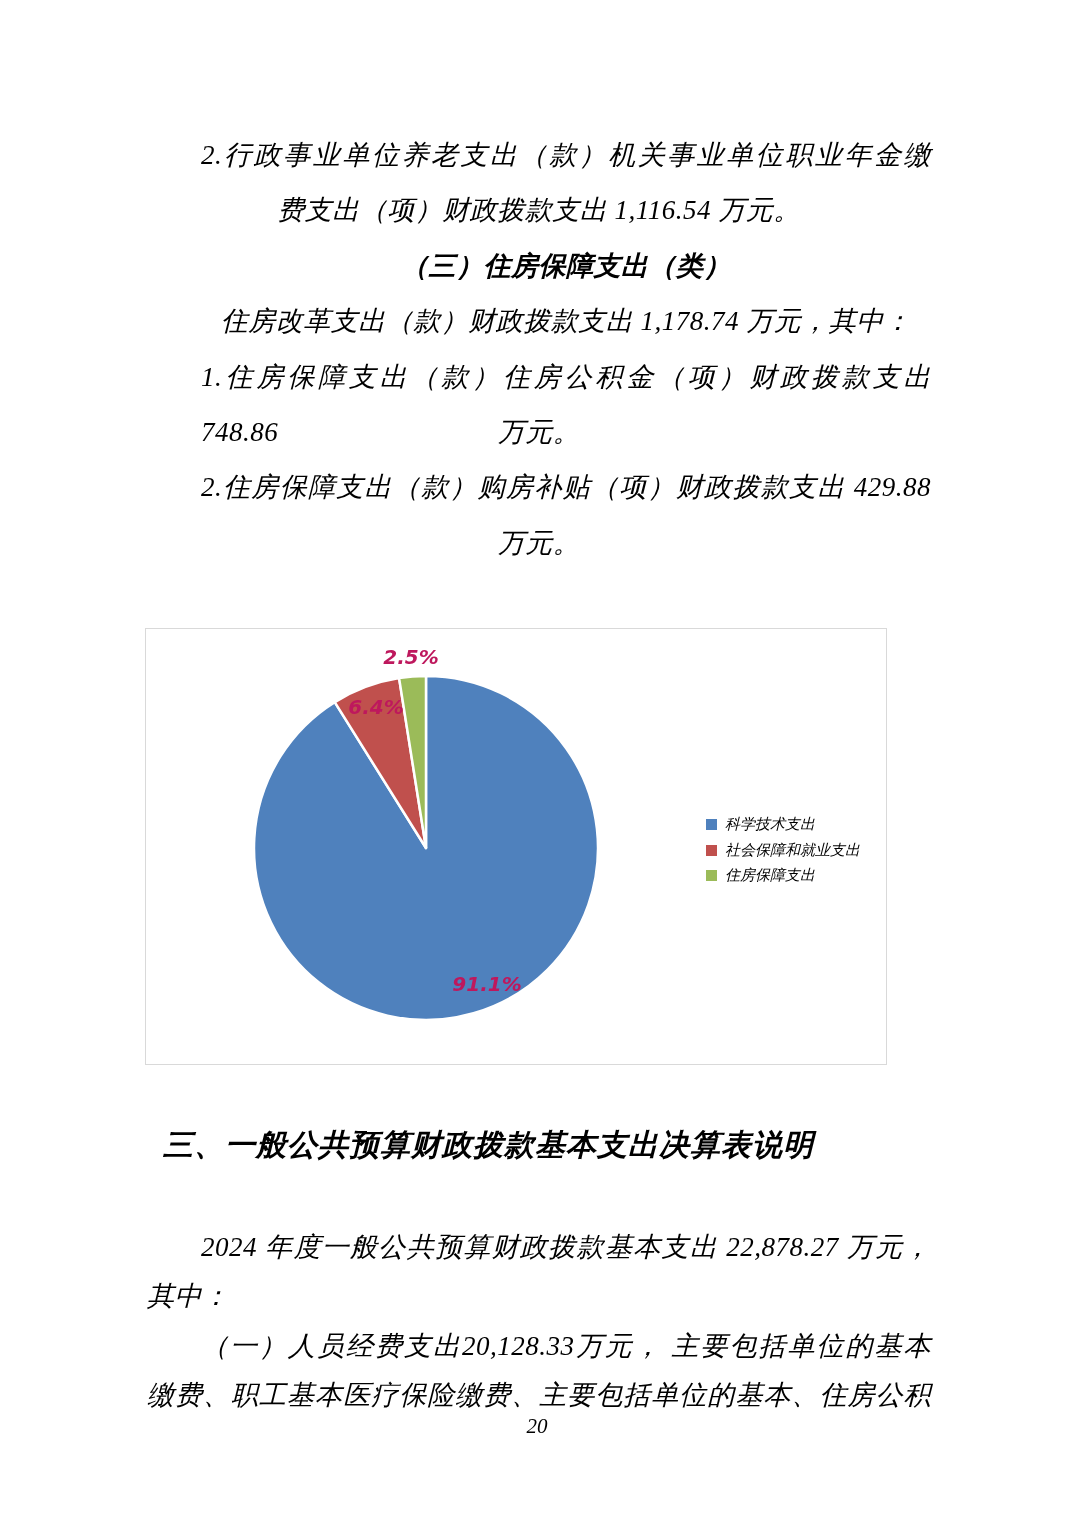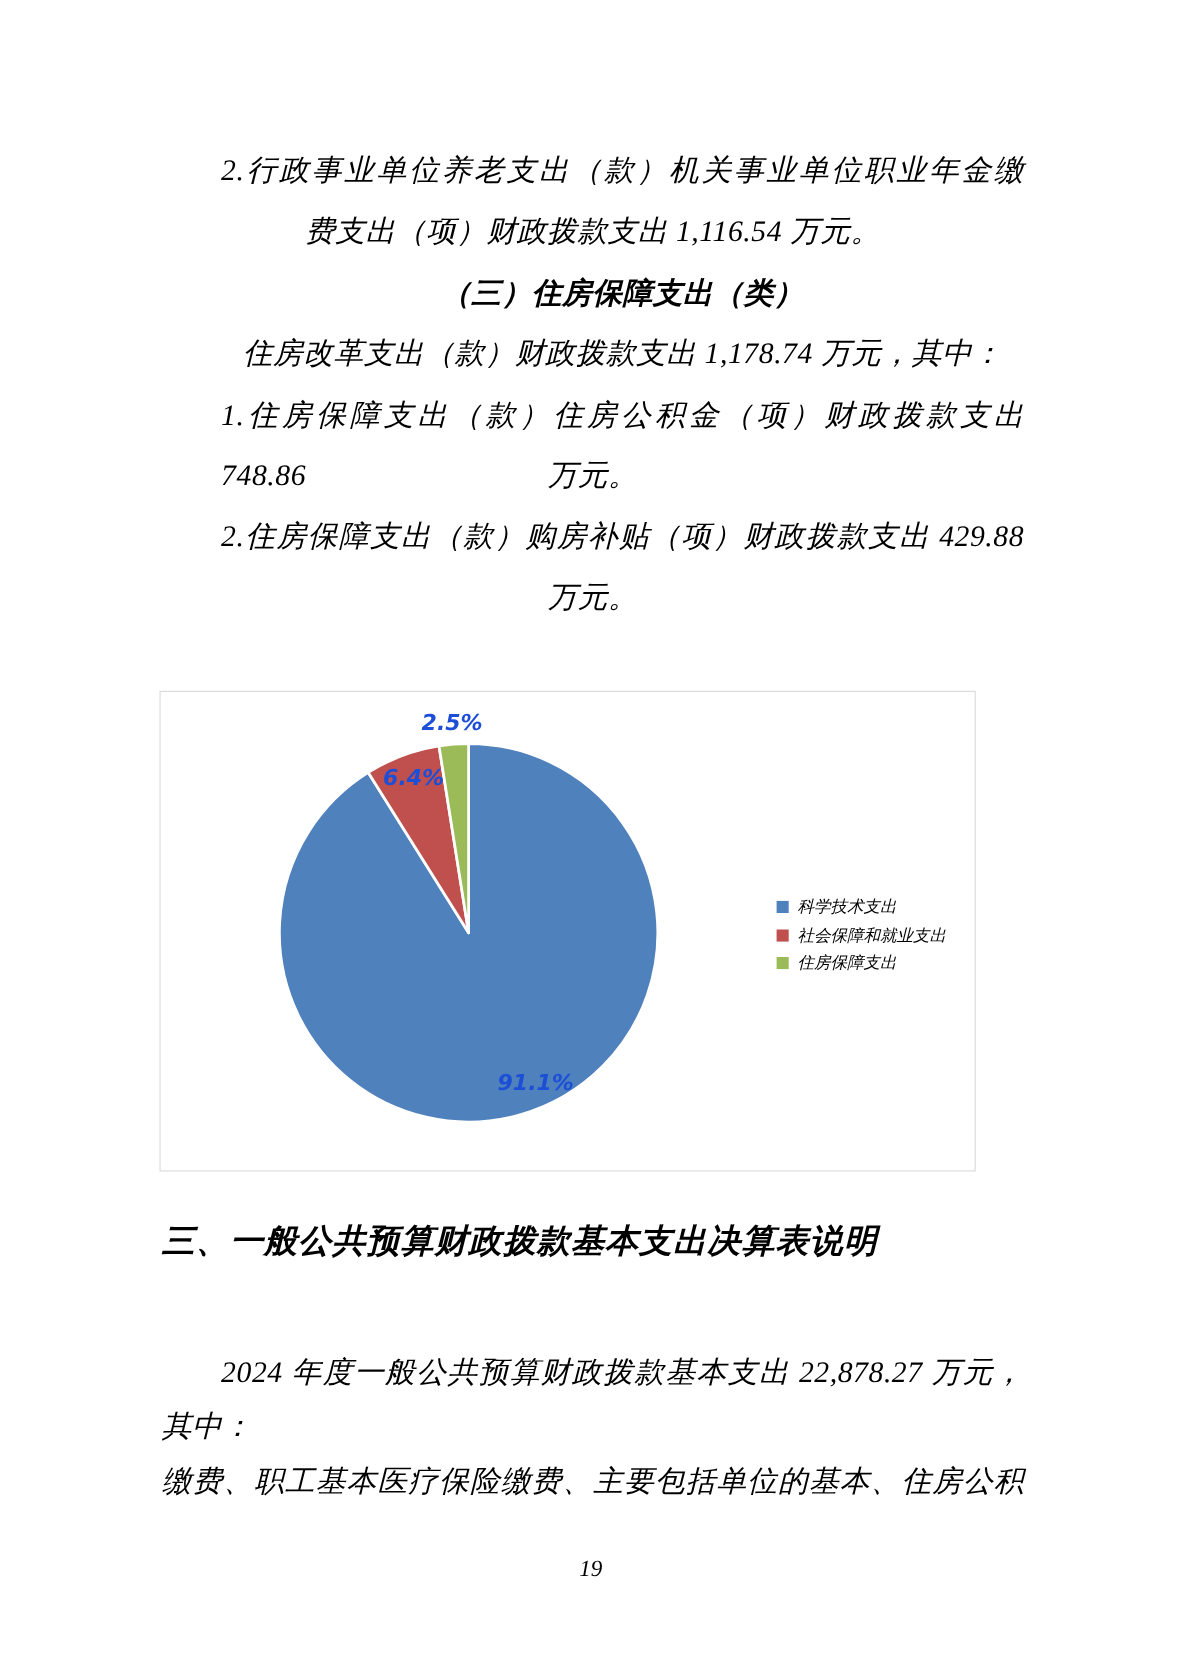--- a/index.html
+++ b/index.html
@@ -21,38 +21,38 @@
   }
   .top .tline { height:55.4px; line-height:55.4px;text-align:center; }
   .bottom .tline { height:49.3px; line-height:49.3px; }
   .tline.indent { padding-left:54px; }
   .tline.fill { text-align:justify; text-align-last:justify; }
   .tline.bold {
     font-family:"Liberation Sans","DejaVu Sans",sans-serif;
     font-weight:bold;
   }
   .main-heading {
-    position:absolute; left:147px; top:1104px; margin:0;
+    position:absolute; left:147px; top:1104px; margin:16px;
     font-family:"Liberation Sans","DejaVu Sans",sans-serif;
     font-size:30px; font-weight:bold; line-height:50px;
     letter-spacing:1px;
     color:#000000;
   }
   .chart-frame {
     position:absolute; left:145px; top:628px;
     width:742px; height:437px;
     border:1px solid #d9d9d9;
     background:#ffffff;
     box-sizing:border-box;
   }
   .chart-frame svg { position:absolute; left:0; top:0; }
   .pie-label {
     position:absolute; transform:translate(-50%,-50%);
     font-family:"DejaVu Sans","Liberation Sans",sans-serif;
-    font-weight:bold; font-size:20px; color:#1d4ed8;
+    font-weight:bold; font-size:20px; color:#be185d;
     white-space:nowrap;
   }
   .legend { position:absolute; left:560px; top:183px; }
   .legend-row { display:flex; align-items:center; height:25.5px; }
   .legend-swatch { width:11px; height:11px; margin-right:8px; flex:0 0 auto; }
   .legend-label {
     font-family:"Liberation Sans","DejaVu Sans",sans-serif;
     font-size:15px; color:#000000; white-space:nowrap;
   }
   .page-number {
@@ -101,18 +101,19 @@
           <span class="legend-label">住房保障支出</span>
         </div>
       </div>
   </div>
 
   <h2 class="main-heading">三、一般公共预算财政拨款基本支出决算表说明</h2>
 
   <div class="text-block bottom" id="bottom-lines">
       <div class="tline indent fill">2024 年度一般公共预算财政拨款基本支出 22,878.27 万元，</div>
       <div class="tline">其中：</div>
+      <div class="tline indent fill">（一）人员经费支出20,128.33万元， 主要包括单位的基本</div>
       <div class="tline fill">缴费、职工基本医疗保险缴费、主要包括单位的基本、住房公积</div>
     </div>
 
-  <div class="page-number">19</div>
+  <div class="page-number">20</div>
 
 </div>
 
 </body></html>

